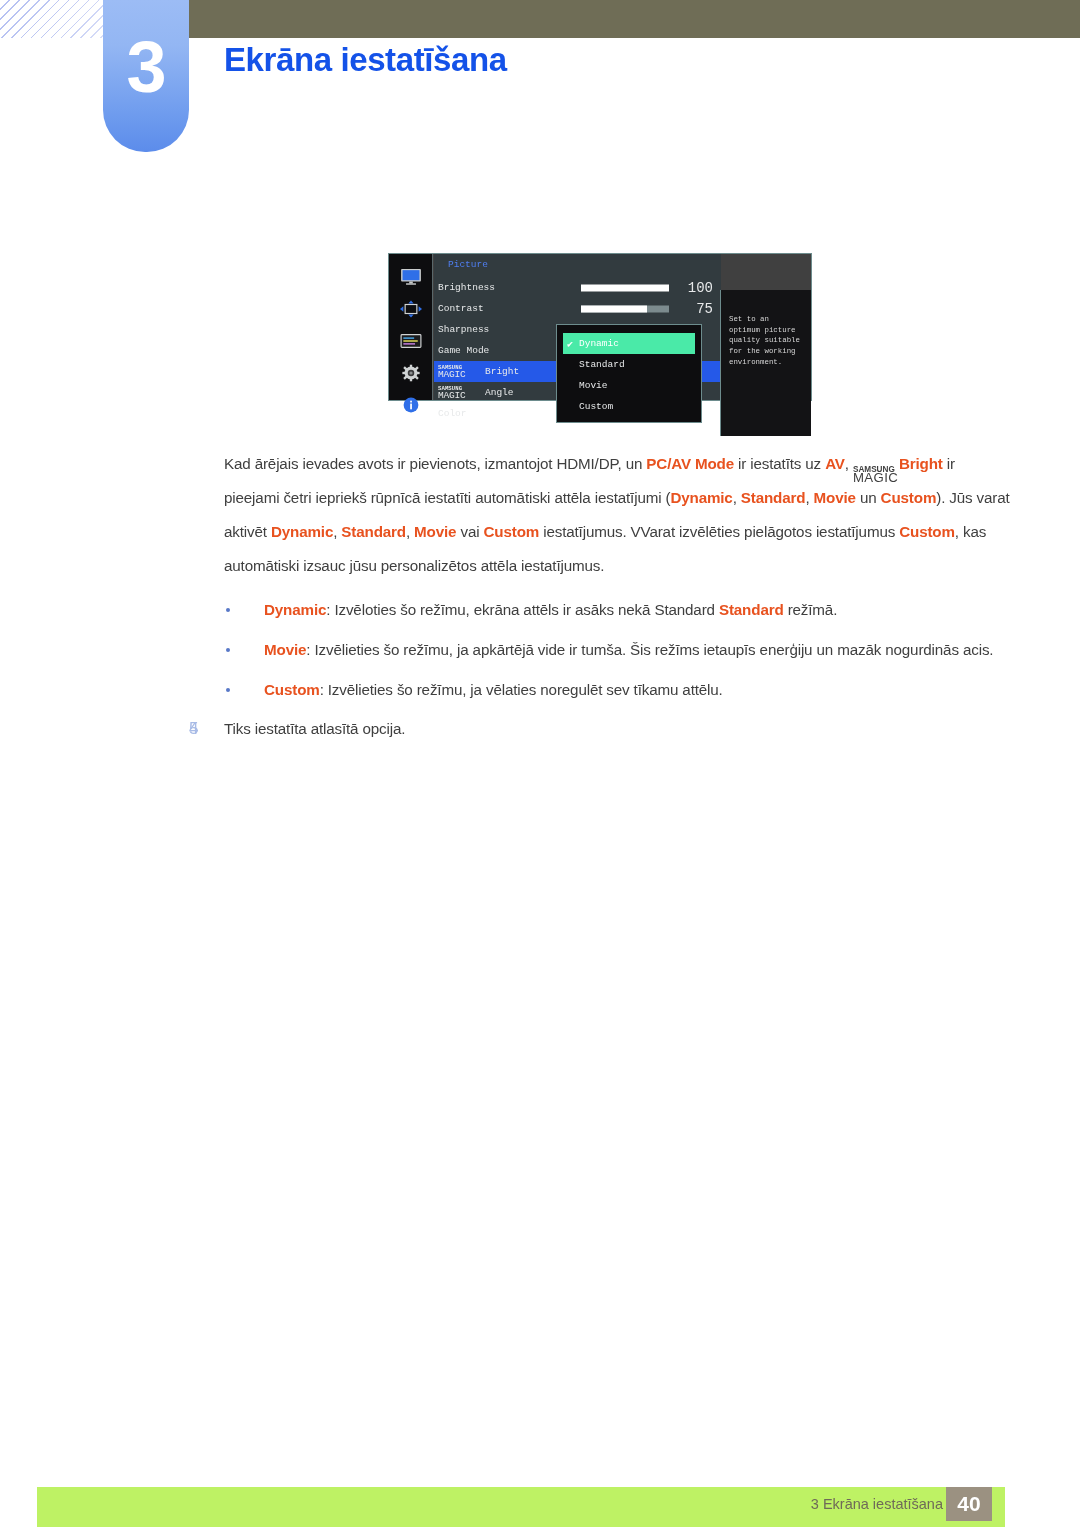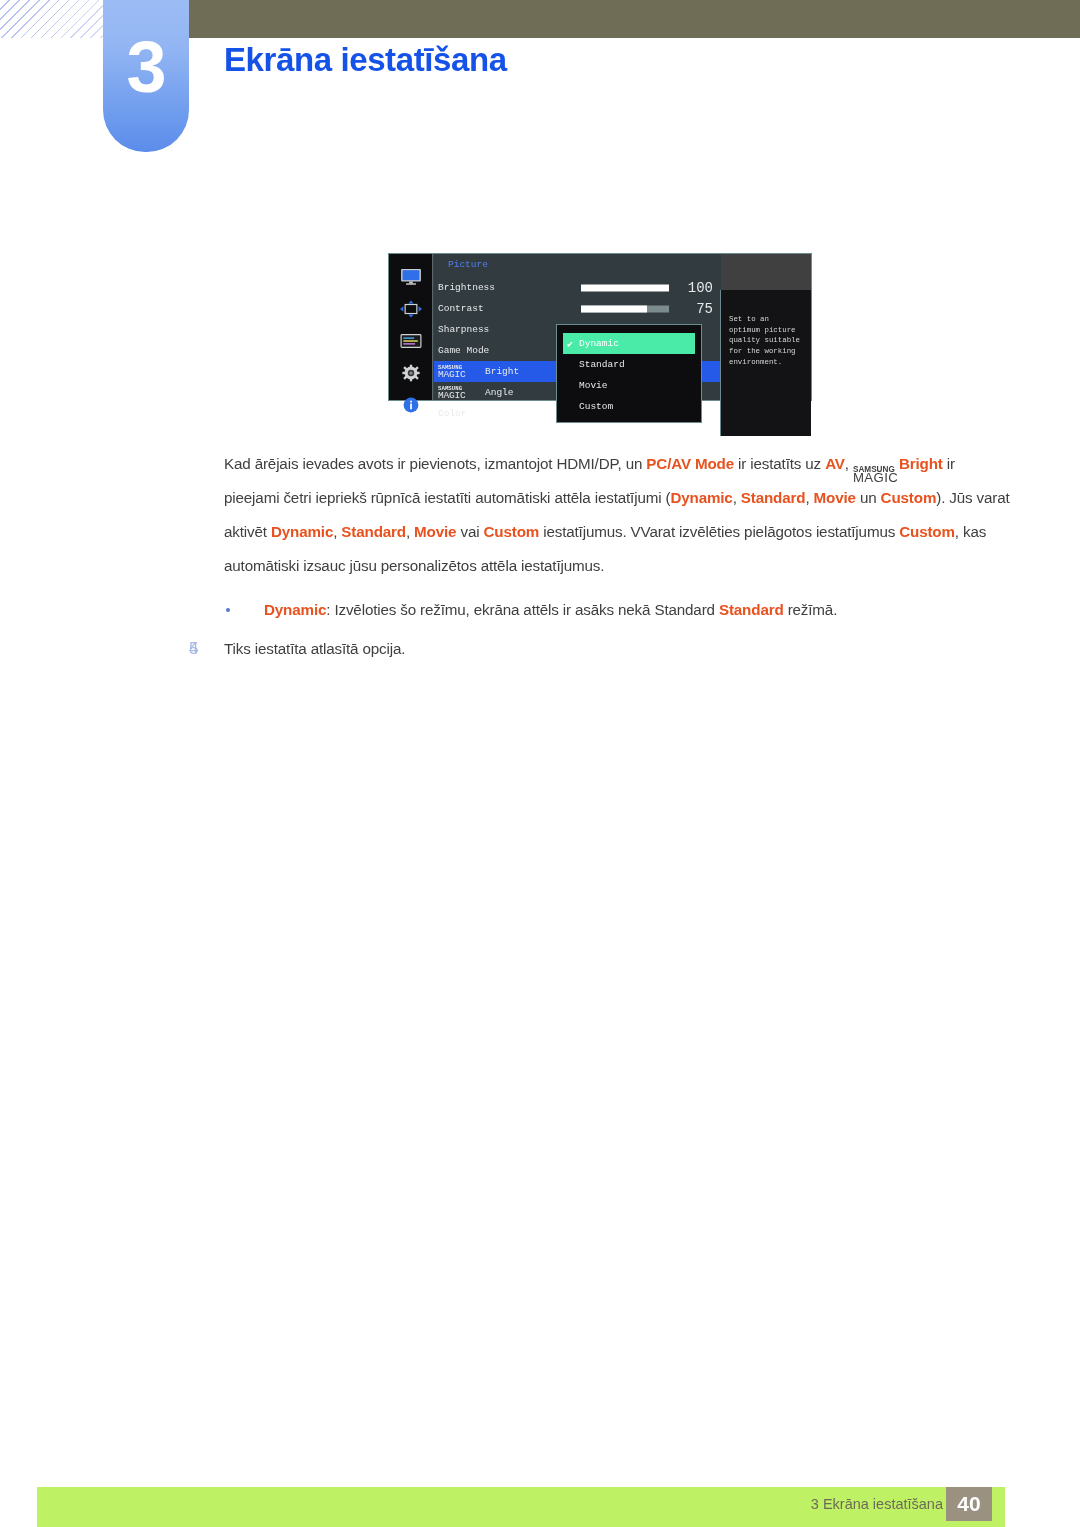--- a/index.html
+++ b/index.html
@@ -487,20 +487,22 @@
 
   <div class="osd-help">Set to an optimum picture quality suitable for the working environment.</div>
 </div>
 
 <div id="content">
 
   <p class="para"><span>Kad ārējais ievades avots ir pievienots, izmantojot HDMI/DP, un </span><span class="hl">PC/AV Mode</span><span> ir iestatīts uz </span><span class="hl">AV</span><span>, </span><span class="magic-inline"><span class="m1">SAMSUNG</span><span class="m2">MAGIC</span></span><span class="hl">Bright</span><span> ir pieejami četri iepriekš rūpnīcā iestatīti automātiski attēla iestatījumi (</span><span class="hl">Dynamic</span><span>, </span><span class="hl">Standard</span><span>, </span><span class="hl">Movie</span><span> un </span><span class="hl">Custom</span><span>). Jūs varat aktivēt </span><span class="hl">Dynamic</span><span>, </span><span class="hl">Standard</span><span>, </span><span class="hl">Movie</span><span> vai </span><span class="hl">Custom</span><span> iestatījumus. VVarat izvēlēties pielāgotos iestatījumus </span><span class="hl">Custom</span><span>, kas automātiski izsauc jūsu personalizētos attēla iestatījumus.</span></p>
 
   <ul class="bullets">
     <li><span class="dot"></span><span class="hl">Dynamic</span><span>: Izvēloties šo režīmu, ekrāna attēls ir asāks nekā Standard </span><span class="hl">Standard</span><span> režīmā.</span></li>
+    <li><span class="dot"></span><span class="hl">Movie</span><span>: Izvēlieties šo režīmu, ja apkārtējā vide ir tumša. Šis režīms ietaupīs enerģiju un mazāk nogurdinās acis.</span></li>
+    <li><span class="dot"></span><span class="hl">Custom</span><span>: Izvēlieties šo režīmu, ja vēlaties noregulēt sev tīkamu attēlu.</span></li>
   </ul>
 
   <ol class="steps">
     <li><span class="num">4</span></li>
     <li><span class="num">5</span><span>Tiks iestatīta atlasītā opcija.</span></li>
   </ol>
 
 </div>
 
 <div id="footer">

